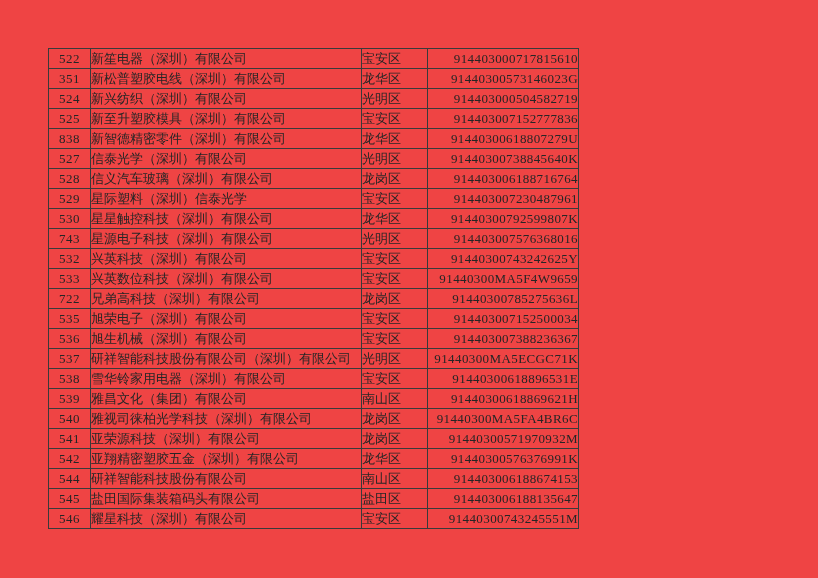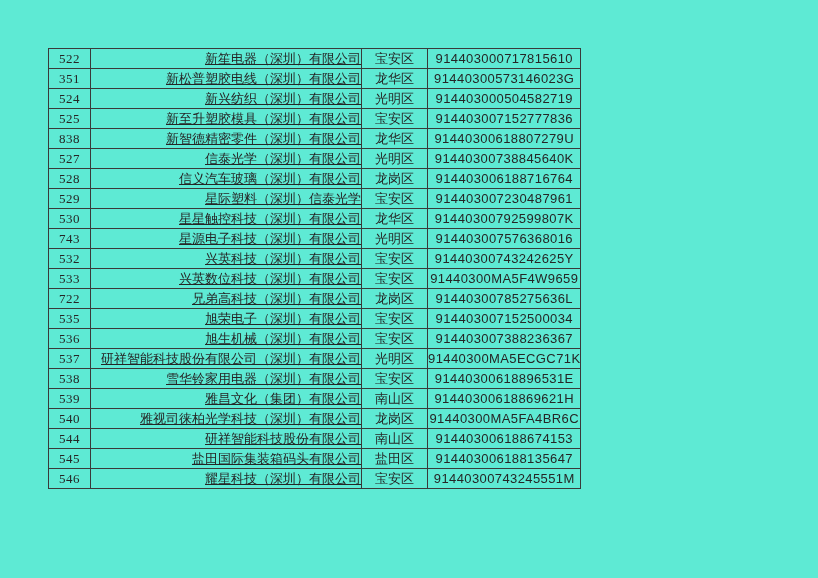--- a/index.html
+++ b/index.html
@@ -4,21 +4,21 @@
 <style>
   html, body {
     margin: 0;
     padding: 0;
     background: #ffffff;
   }
   .page {
     position: relative;
     width: 818px;
     height: 578px;
-    background: #5eead4;
+    background: #ef4444;
     overflow: hidden;
     font-family: "Liberation Serif", "DejaVu Serif", serif;
   }
   table.company-table {
     position: absolute;
     left: 48px;
     top: 48px;
     border-collapse: collapse;
     table-layout: fixed;
   }
@@ -32,33 +32,31 @@
     white-space: nowrap;
     overflow: hidden;
   }
   td.col-no {
     width: 41px;
     text-align: center;
     letter-spacing: 0.5px;
   }
   td.col-name {
     width: 270px;
-    text-align: right;
+    text-align: left;
     padding-left: 5px;
-    text-decoration: underline;
   }
   td.col-district {
     width: 65px;
-    text-align: center;
   }
   td.col-code {
     width: 150px;
-    text-align: center;
+    text-align: right;
     letter-spacing: 0.4px;
-    font-family: Liberation Sans, sans-serif;
+    font-family: Liberation Serif, serif;
   }
 </style>
 </head>
 <body>
 
 <div class="page">
   <table class="company-table">
     <tbody id="table-body">
   <tr>
     <td class="col-no">522</td>
@@ -186,21 +184,33 @@
     <td class="col-code">91440300618869621H</td>
   </tr>
 
   <tr>
     <td class="col-no">540</td>
     <td class="col-name">雅视司徕柏光学科技（深圳）有限公司</td>
     <td class="col-district">龙岗区</td>
     <td class="col-code">91440300MA5FA4BR6C</td>
   </tr>
 
-
+  <tr>
+    <td class="col-no">541</td>
+    <td class="col-name">亚荣源科技（深圳）有限公司</td>
+    <td class="col-district">龙岗区</td>
+    <td class="col-code">91440300571970932M</td>
+  </tr>
+
+  <tr>
+    <td class="col-no">542</td>
+    <td class="col-name">亚翔精密塑胶五金（深圳）有限公司</td>
+    <td class="col-district">龙华区</td>
+    <td class="col-code">91440300576376991K</td>
+  </tr>
 
 
   <tr>
     <td class="col-no">544</td>
     <td class="col-name">研祥智能科技股份有限公司</td>
     <td class="col-district">南山区</td>
     <td class="col-code">914403006188674153</td>
   </tr>
 
   <tr>

